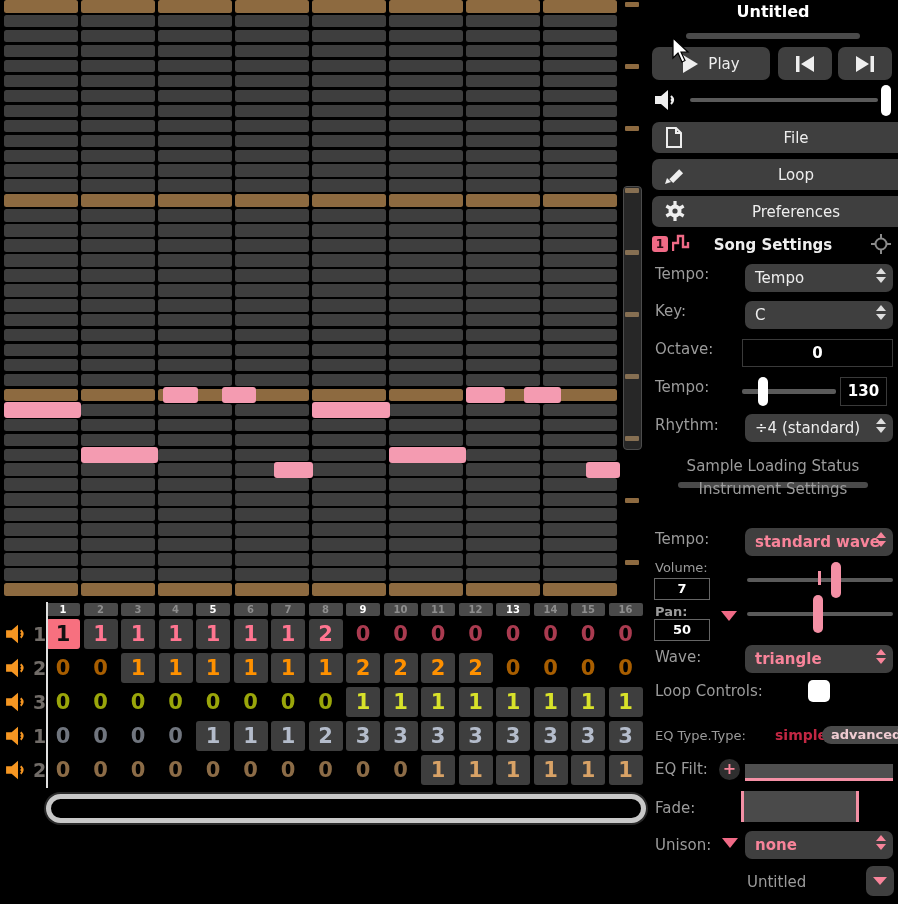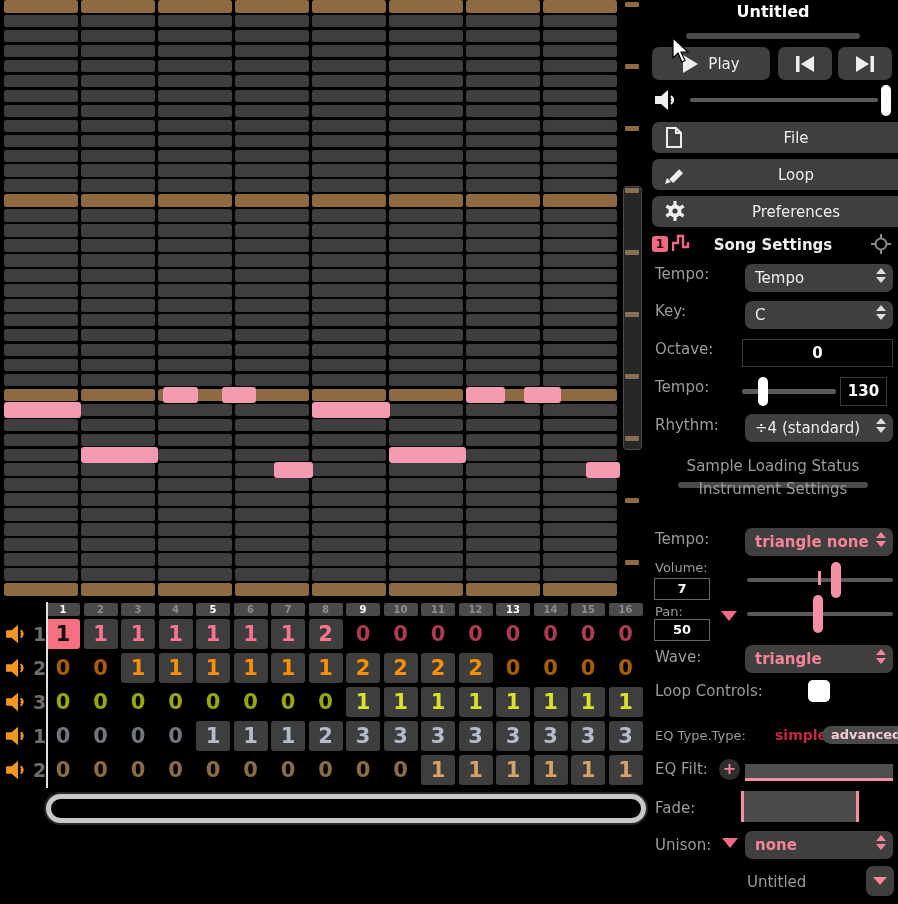--- a/index.html
+++ b/index.html
@@ -690,34 +690,34 @@
       <i class="dn"></i>
     </span>
 </div>
 
 <div class="heading" style="top:457px;">Sample Loading Status</div>
 <div class="abs bar" style="left:678px;top:482px;width:190px;height:6px;"></div>
 <div class="heading" style="top:480px;">Instrument Settings</div>
 
 <div class="lbl" style="top:530px;">Tempo:</div>
 <div class="select pinktext" style="top:528px;">
-  <span>triangle none</span>
+  <span>standard wave</span>
   <span class="spin pink">
       <i class="up"></i>
       <i class="dn"></i>
     </span>
 </div>
 
 <div class="lbl small" style="top:560px;">Volume:</div>
 <div class="numbox" style="left:654px;top:578px;width:54px;height:20px;line-height:20px;border-color:#666;font-size:13px;">7</div>
 <div class="abs slider-track" style="left:747px;top:578px;width:146px;"></div>
 <div class="abs" style="left:818px;top:571px;width:3px;height:14px;background:#f490a5;"></div>
 <div class="abs thumb-p" style="left:831px;top:562px;height:36px;"></div>
 
-<div class="lbl small" style="top:604px;">Pan:</div>
+<div class="lbl small" style="top:604px;font-weight:bold;">Pan:</div>
 <div class="numbox" style="left:654px;top:619px;width:54px;height:20px;line-height:20px;border-color:#666;font-size:13px;">50</div>
 <div class="tri-btn" style="left:721px;top:611px;"></div>
 <div class="abs slider-track" style="left:747px;top:612px;width:146px;"></div>
 <div class="abs thumb-p" style="left:813px;top:595px;height:38px;"></div>
 
 <div class="lbl" style="top:648px;">Wave:</div>
 <div class="select pinktext" style="top:645px;">
   <span>triangle</span>
   <span class="spin pink">
       <i class="up"></i>

